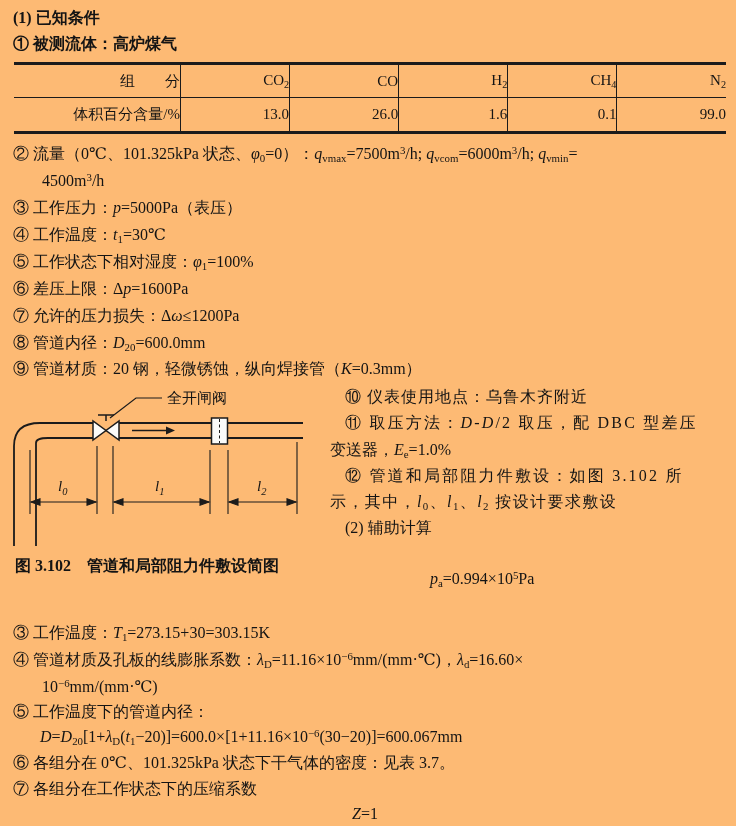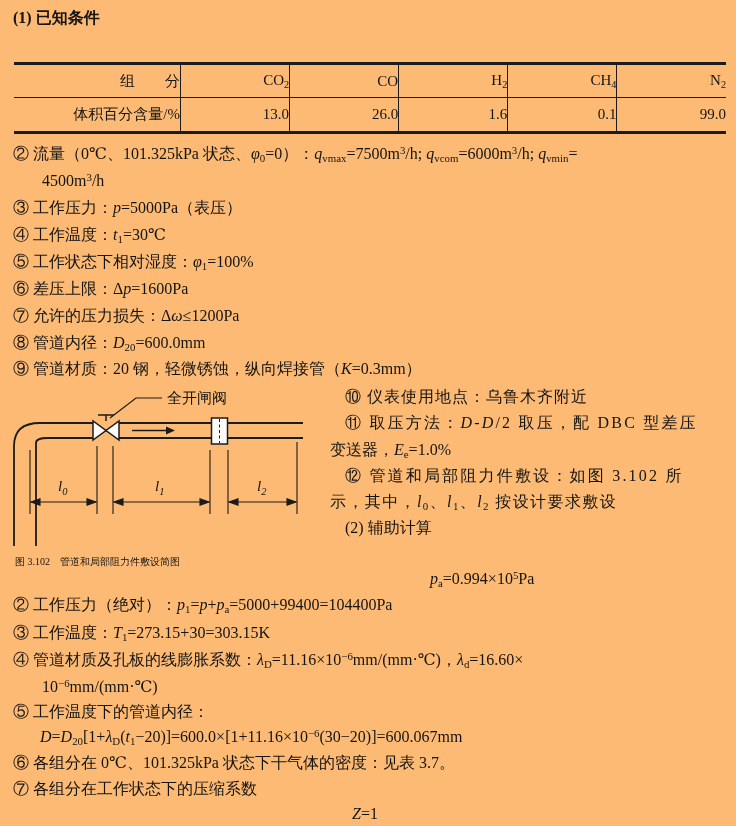--- a/index.html
+++ b/index.html
@@ -6,21 +6,21 @@
   .page{
     position:relative;width:736px;height:826px;background:#fdba74;
     color:#141414;font-family:"Liberation Serif","DejaVu Serif",serif;
     font-size:16px;overflow:hidden;
   }
   .ln{position:absolute;white-space:nowrap;line-height:1.25;}
   .ln i{font-style:italic;}
   sub{font-size:68%;vertical-align:-0.28em;}
   sup{font-size:68%;vertical-align:0.45em;}
   .b{font-weight:600;}
-  .cap{font-weight:400;font-size:10px;}
+  .cap{font-weight:700;font-size:16px;}
   .sp1{letter-spacing:1px;text-align:right;}
   .sp2{letter-spacing:2.2px;}
   .sp15{letter-spacing:1.4px;}
   table.gas{
     position:absolute;left:14px;top:62px;width:712px;height:65px;
     border-collapse:collapse;table-layout:fixed;
     border-top:3px solid #1b1b1b;border-bottom:3px solid #1b1b1b;
     font-size:15px;
   }
   table.gas td{
@@ -32,20 +32,21 @@
   table.gas td.c0{width:166px;}
   svg text{font-family:"Liberation Serif","DejaVu Serif",serif;}
   .diag{position:absolute;left:0;top:386px;}
 </style>
 </head>
 <body>
 
 <div class="page">
 
   <div class="ln b" style="left:13px;top:8px">(1) 已知条件</div>
+  <div class="ln b" style="left:13px;top:34px">① 被测流体：高炉煤气</div>
 
   <table class="gas">
     <tbody>
         <tr class="hd">
       <td class="c0">组　　分</td>
       <td>CO<sub>2</sub></td>
       <td>CO</td>
       <td>H<sub>2</sub></td>
       <td>CH<sub>4</sub></td>
       <td>N<sub>2</sub></td>
@@ -131,21 +132,20 @@
   <div class="ln cap" style="left:15px;top:556px">图 3.102　管道和局部阻力件敷设简图</div>
 
   <div class="ln sp1" style="left:345px;top:387px">⑩ 仪表使用地点：乌鲁木齐附近</div>
   <div class="ln sp2" style="left:345px;top:413px">⑪ 取压方法：<i>D</i>-<i>D</i>/2 取压，配 DBC 型差压</div>
   <div class="ln" style="left:330px;top:440px">变送器，<i>E</i><sub>e</sub>=1.0%</div>
   <div class="ln sp2" style="left:345px;top:466px">⑫ 管道和局部阻力件敷设：如图 3.102 所</div>
   <div class="ln sp15" style="left:330px;top:492px">示，其中，<i>l</i><sub>0</sub>、<i>l</i><sub>1</sub>、<i>l</i><sub>2</sub> 按设计要求敷设</div>
   <div class="ln" style="left:345px;top:518px">(2) 辅助计算</div>
   <div class="ln" style="left:430px;top:569px"><i>p</i><sub>a</sub>=0.994×10<sup>5</sup>Pa</div>
 
-  <div class="ln" style="left:13px;top:595px">② 工作压力（绝对）：<i>p</i><sub>1</sub>=<i>p</i>+<i>p</i><sub>a</sub>=5000+99400=104400Pa</div>
   <div class="ln" style="left:13px;top:623px">③ 工作温度：<i>T</i><sub>1</sub>=273.15+30=303.15K</div>
   <div class="ln" style="left:13px;top:650px">④ 管道材质及孔板的线膨胀系数：<i>λ</i><sub>D</sub>=11.16×10<sup>−6</sup>mm/(mm·℃)，<i>λ</i><sub>d</sub>=16.60×</div>
   <div class="ln" style="left:42px;top:677px">10<sup>−6</sup>mm/(mm·℃)</div>
   <div class="ln" style="left:13px;top:702px">⑤ 工作温度下的管道内径：</div>
   <div class="ln" style="left:40px;top:727px"><i>D</i>=<i>D</i><sub>20</sub>[1+<i>λ</i><sub>D</sub>(<i>t</i><sub>1</sub>−20)]=600.0×[1+11.16×10<sup>−6</sup>(30−20)]=600.067mm</div>
   <div class="ln" style="left:13px;top:753px">⑥ 各组分在 0℃、101.325kPa 状态下干气体的密度：见表 3.7。</div>
   <div class="ln" style="left:13px;top:779px">⑦ 各组分在工作状态下的压缩系数</div>
   <div class="ln" style="left:352px;top:804px"><i>Z</i>=1</div>
 
 </div>

